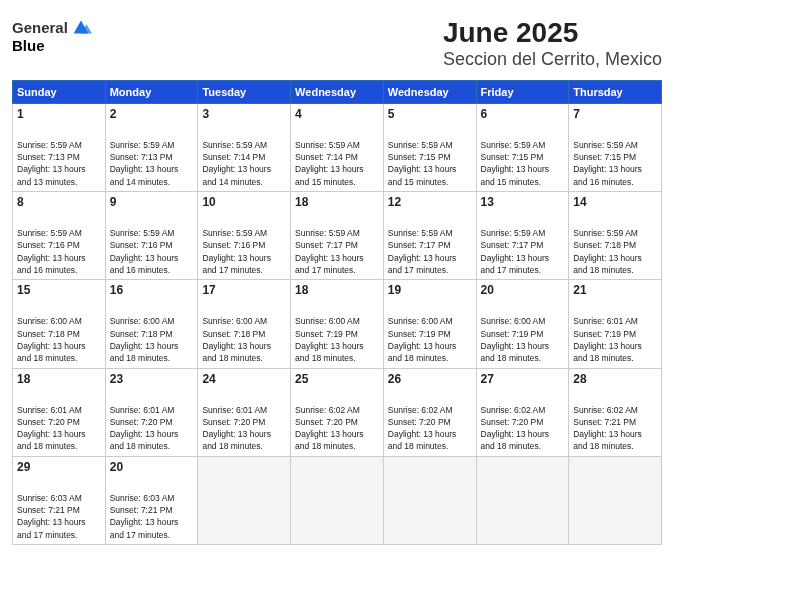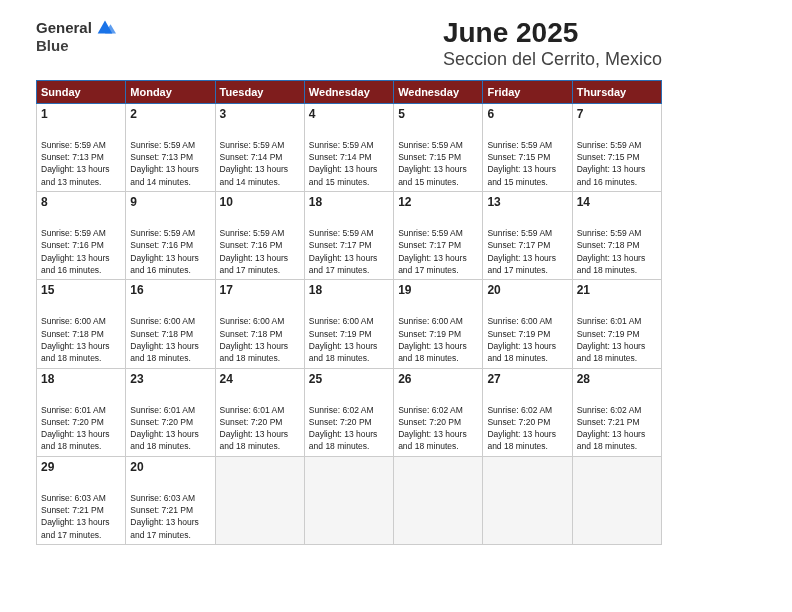--- a/index.html
+++ b/index.html
@@ -6,21 +6,21 @@
     body {
       width: 792px;
       height: 612px;
       font-family: Arial, sans-serif;
       background: #fff;
       overflow: hidden;
     }
     .page {
       width: 680px;
       height: 612px;
-      padding: 18px 18px 12px 36px;
+      padding: 18px 18px 12px 12px;
       background: #fff;
     }
     .header {
       display: flex;
       justify-content: space-between;
       align-items: flex-start;
       margin-bottom: 10px;
     }
     .logo {
       display: flex;
@@ -52,21 +52,21 @@
       font-weight: normal;
       color: #444;
     }
     .calendar {
       width: 100%;
       border-collapse: collapse;
       border: 1px solid #ccc;
       font-size: 9.5px;
     }
     .calendar thead tr th {
-      background: #7f1d1d;
+      background: #1d4ed8;
       color: #fff;
       font-weight: bold;
       font-size: 11px;
       padding: 5px 4px;
       text-align: left;
       border: 1px solid #2a6db5;
     }
     .calendar tbody tr td {
       vertical-align: top;
       border: 1px solid #ccc;
@@ -102,21 +102,21 @@
   <div class="header">
     <div class="logo">
       <div style="display:flex;flex-direction:column;align-items:flex-start;">
         <div style="display:flex;align-items:center;">
           <span class="logo-text">General</span>
           <svg class="logo-icon" viewBox="0 0 24 18">
             <polygon points="4,16 12,2 20,16" fill="#1a73e8"></polygon>
             <polygon points="12,16 18,6 24,16" fill="#1a73e8" opacity="0.7"></polygon>
           </svg>
         </div>
-        <span class="logo-text" style="color:#404040;font-size:15px;font-weight:bold;">Blue</span>
+        <span class="logo-text" style="color:#000000;font-size:15px;font-weight:bold;">Blue</span>
       </div>
     </div>
     <div class="title-block">
       <h1>June 2025</h1>
       <h2>Seccion del Cerrito, Mexico</h2>
     </div>
   </div>
 
   <table class="calendar">
     <thead>

